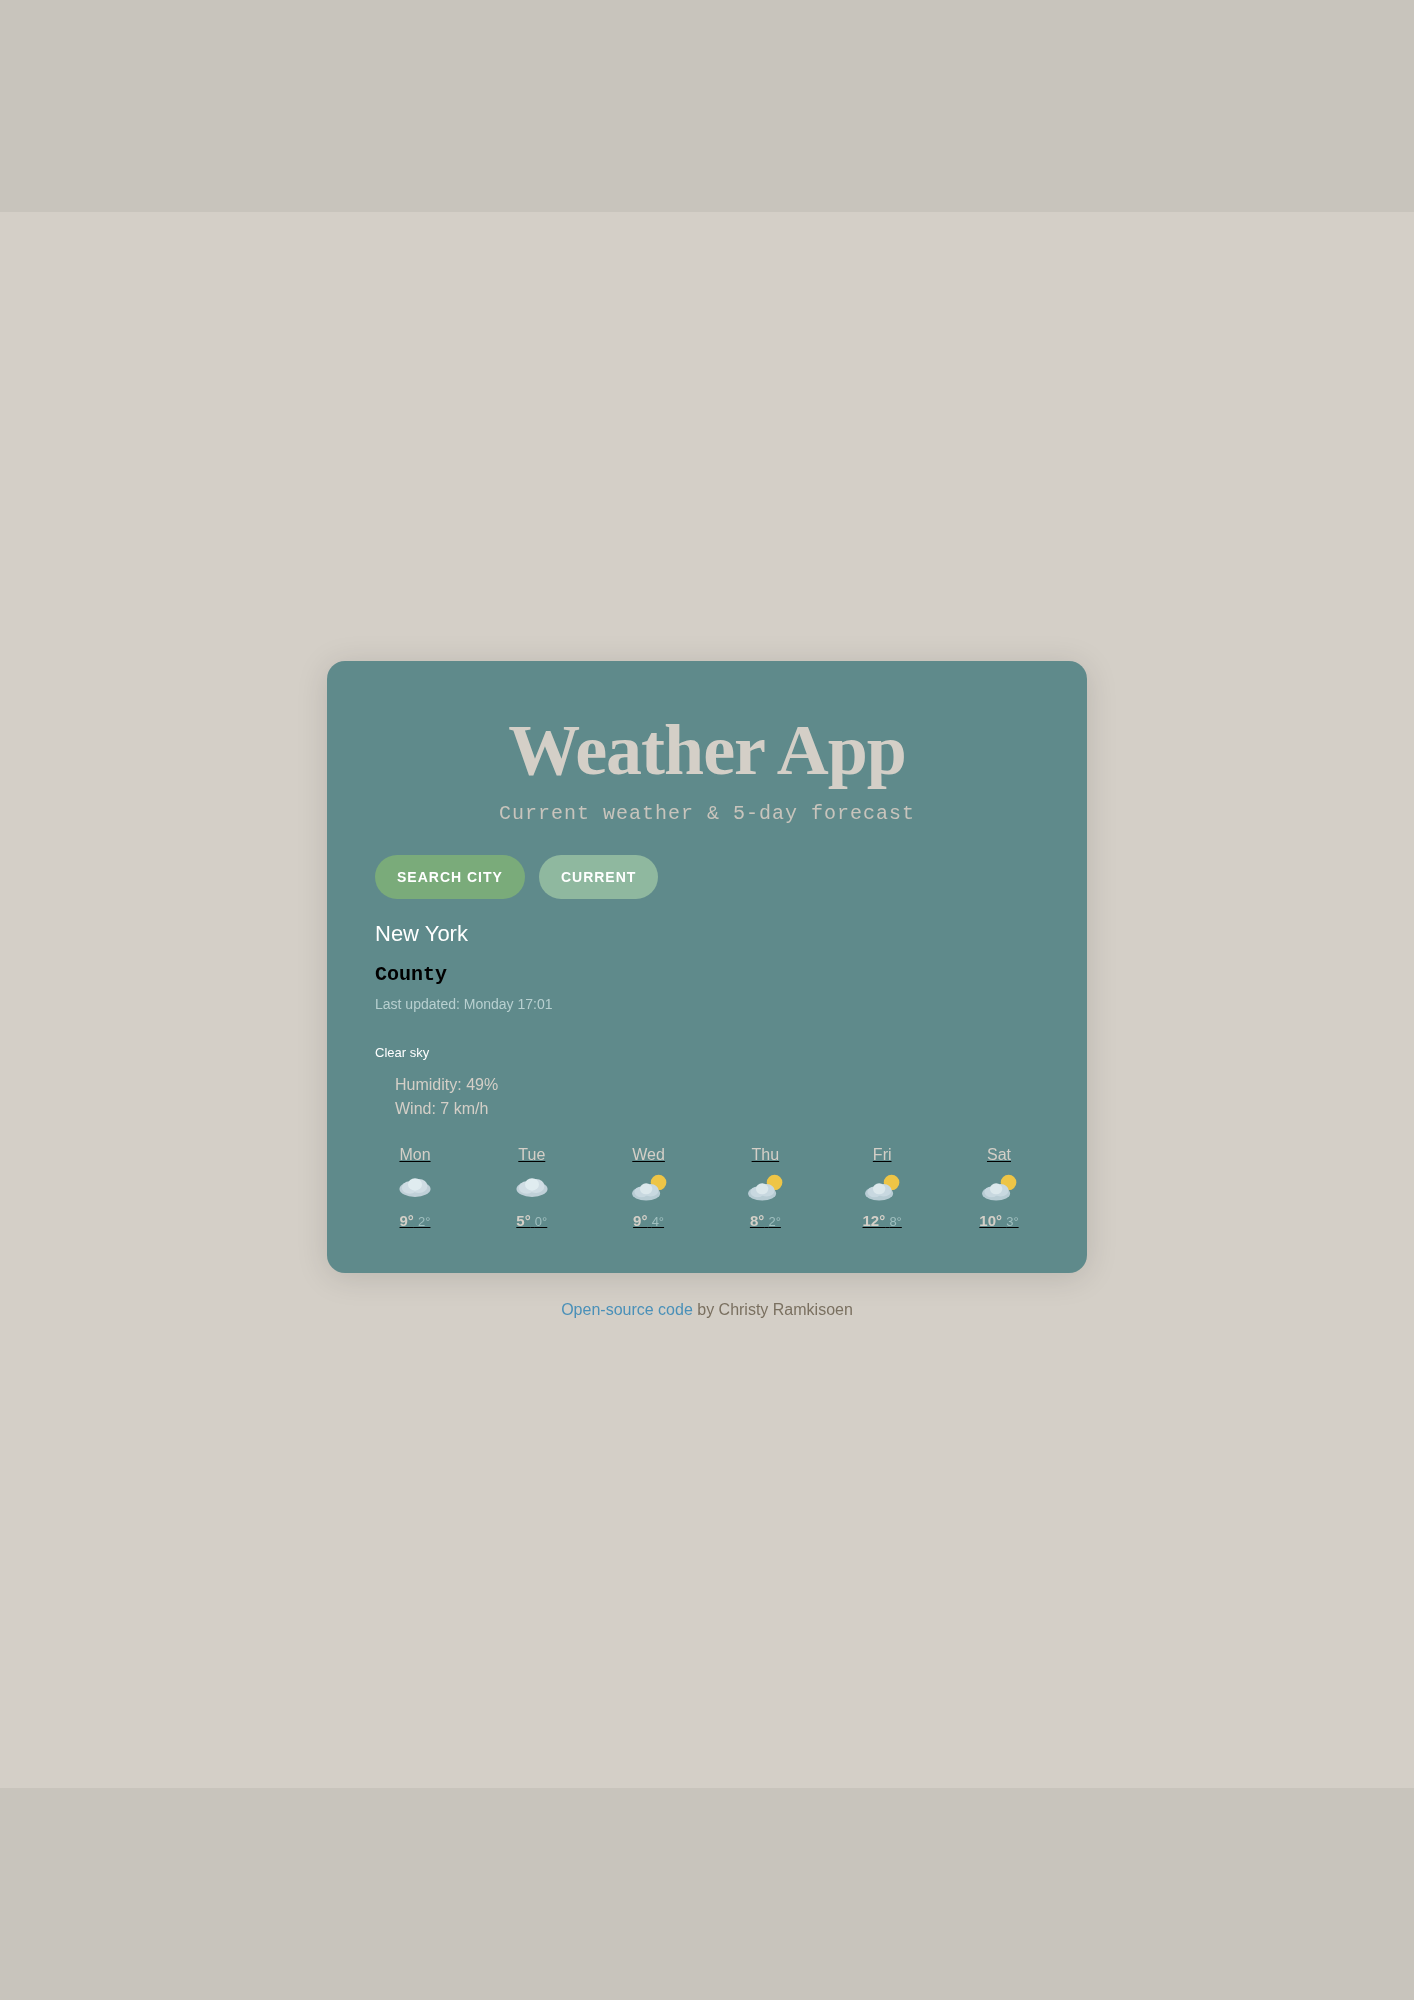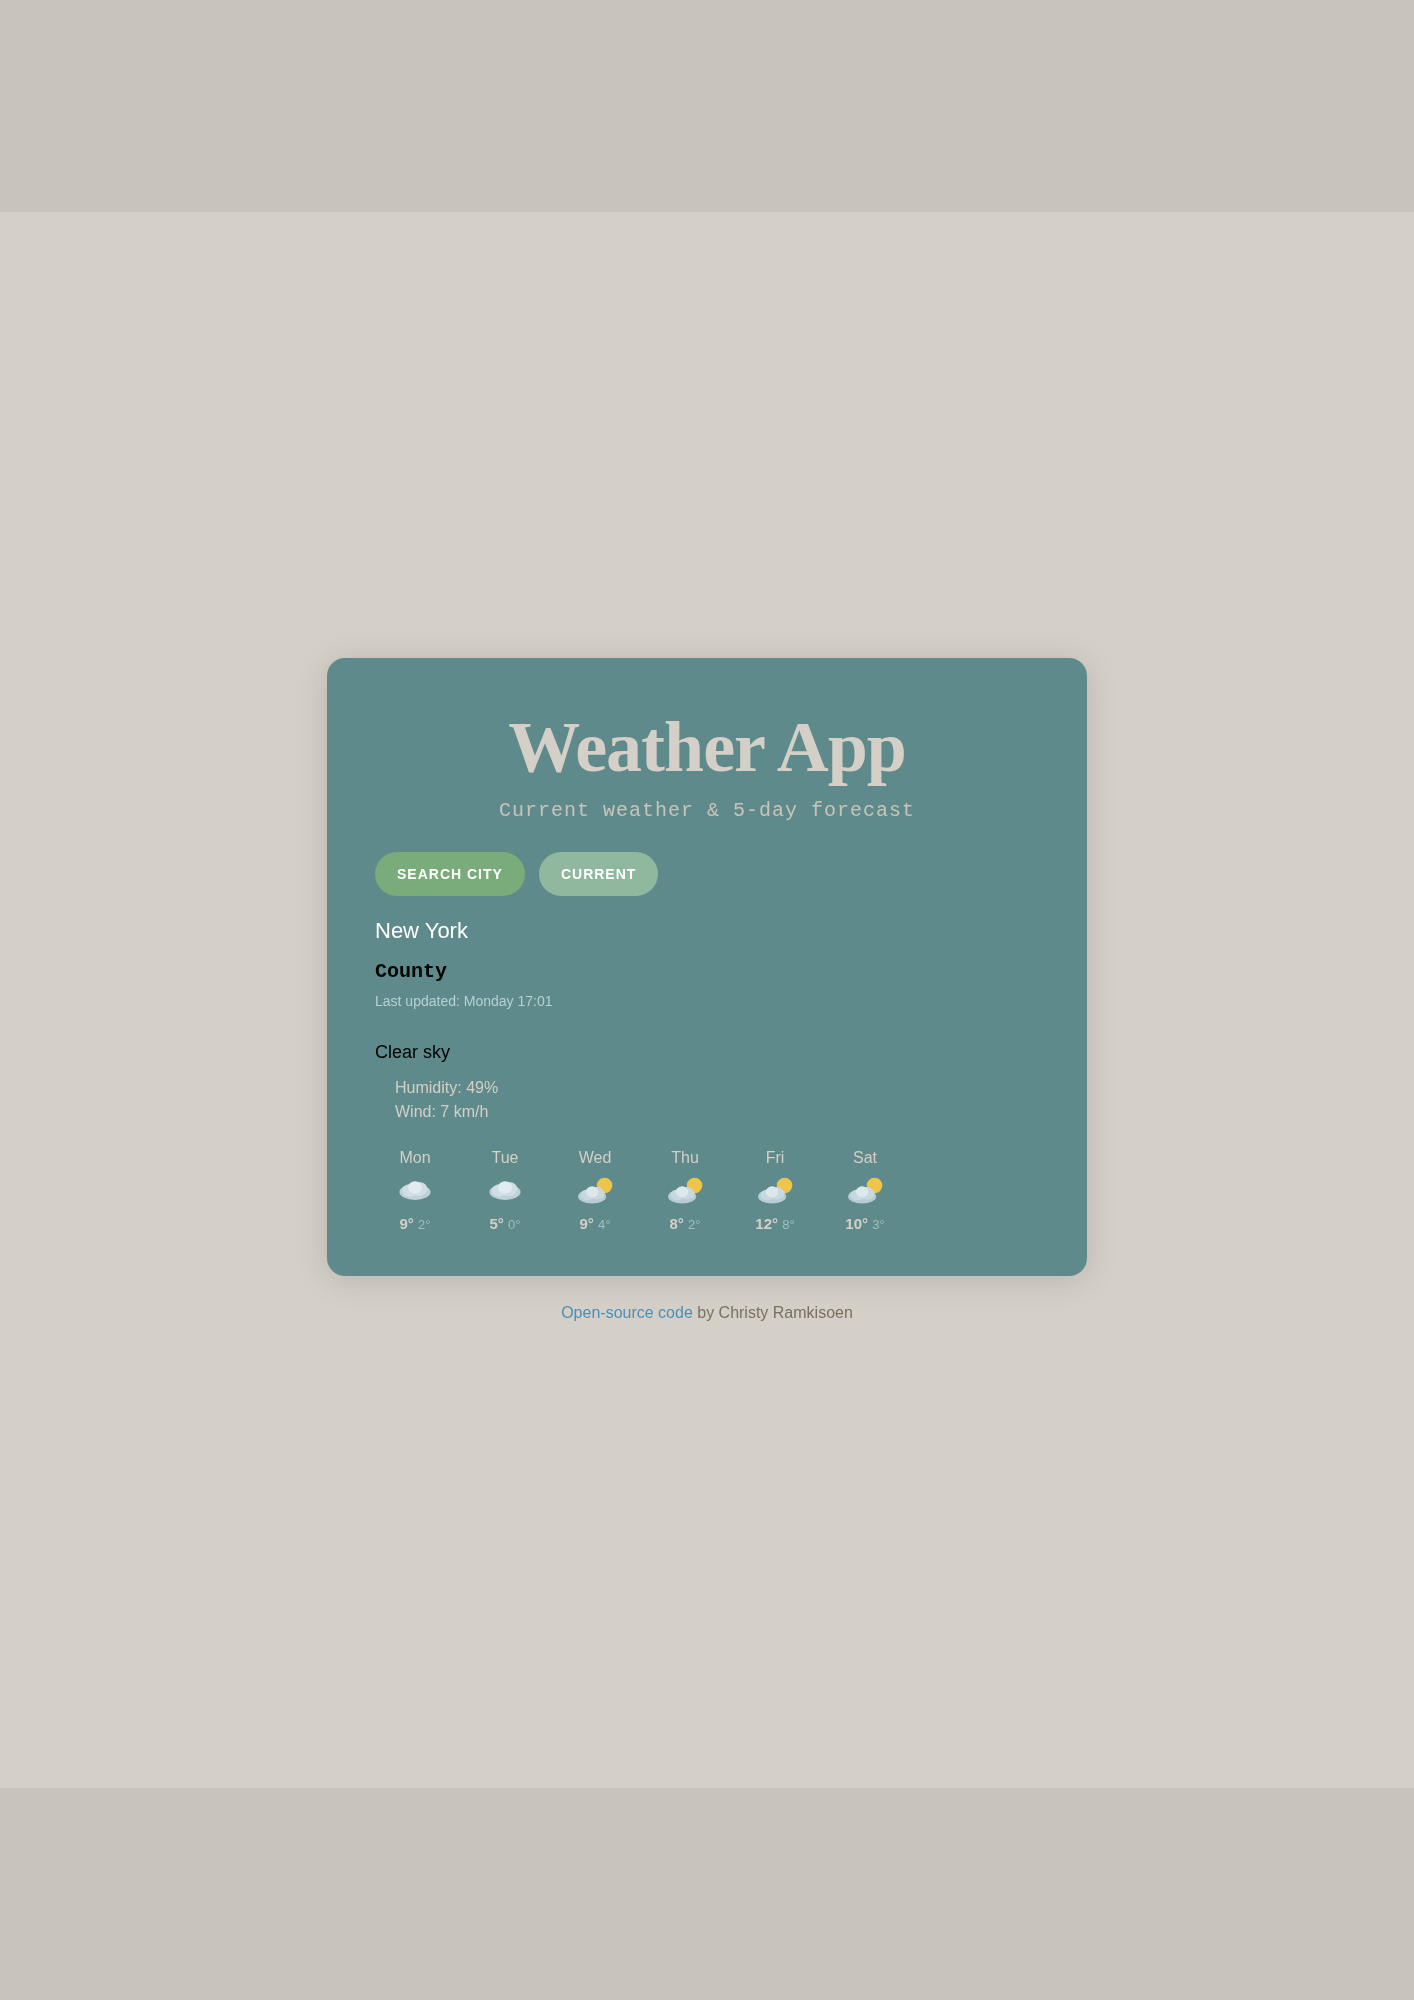--- a/index.html
+++ b/index.html
@@ -119,22 +119,22 @@
       font-family: Liberation Mono, monospace;
     }
 
     .last-updated {
       font-size: 14px;
       color: #b8d0d0;
       margin-bottom: 2px;
     }
 
     .weather-desc {
-      font-size: 18px;
-      color: #000000;
+      font-size: 13px;
+      color: #ffffff;
       margin-bottom: 16px;
       margin-top: 33px;
     }
 
     .weather-main {
       display: flex;
       align-items: center;
       gap: 48px;
       margin-bottom: 28px;
     }
@@ -193,24 +193,25 @@
     }
 
     .detail-text {
       font-size: 16px;
       color: #d4cfc7;
     }
 
     
     .forecast-row {
       display: flex;
-      justify-content: flex-start;
+      justify-content: space-between;
       align-items: flex-start;
       gap: 10px;
       margin-top: 10px;
+      text-decoration: underline;
     }
 
     .forecast-day {
       display: flex;
       flex-direction: column;
       align-items: center;
       gap: 8px;
       min-width: 80px;
     }
 

